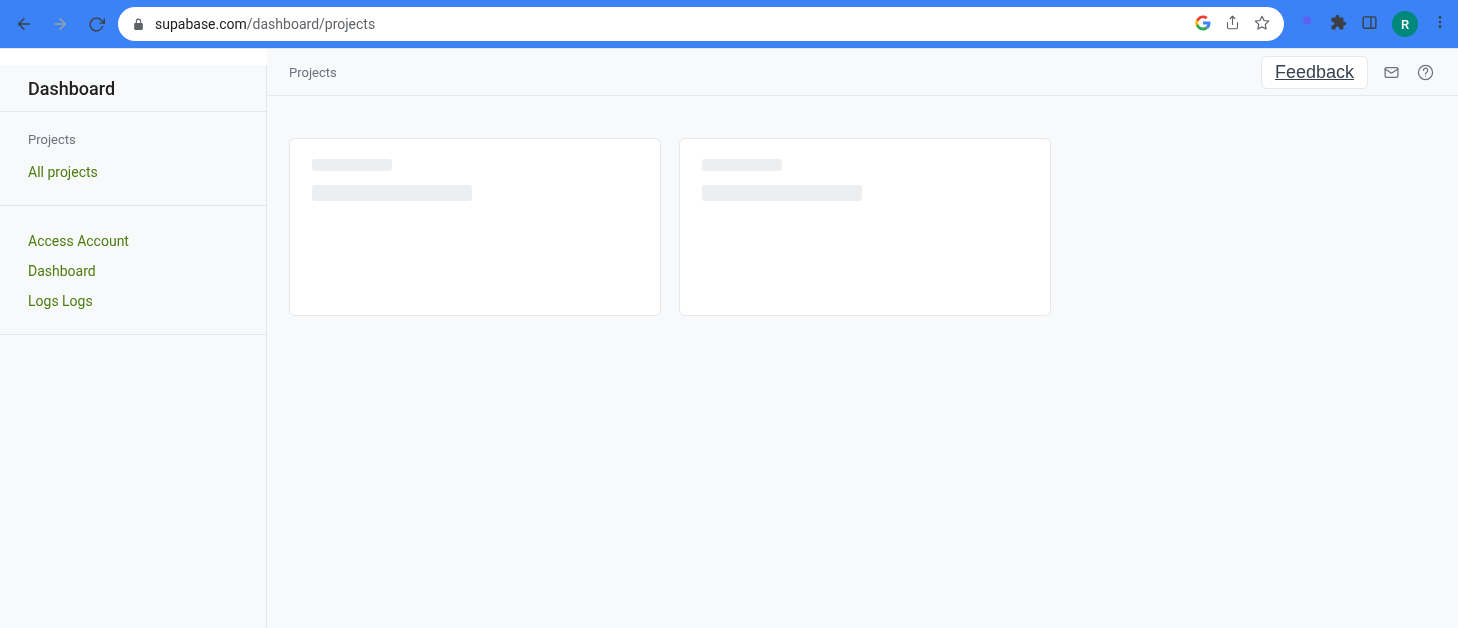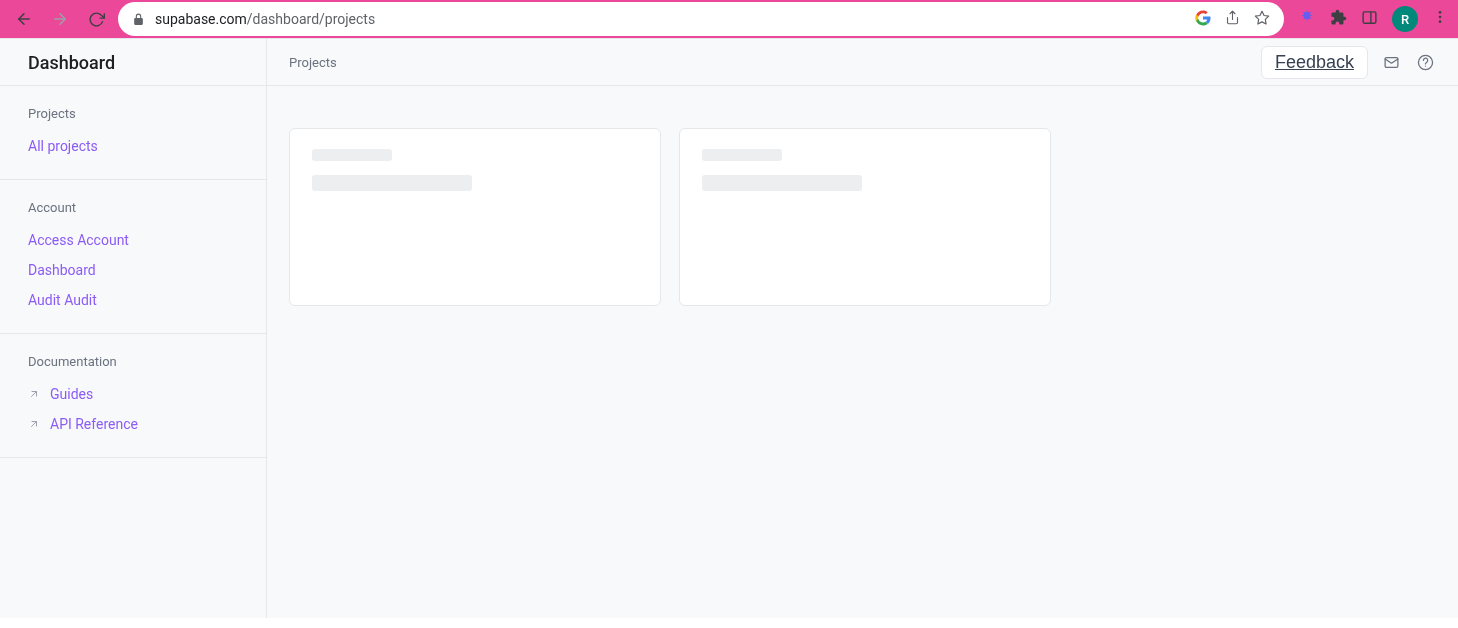--- a/index.html
+++ b/index.html
@@ -7,22 +7,22 @@
     font-family: -apple-system, BlinkMacSystemFont, "Segoe UI", Roboto, Helvetica, Arial, sans-serif;
     width: 1458px;
     height: 628px;
     overflow: hidden;
     background: #fff;
     color: #1f1f1f;
   }
 
   
   .browser-chrome {
-    height: 38px;
-    background: #ec4899;
+    height: 48px;
+    background: #3b82f6;
     display: flex;
     align-items: center;
     padding: 0 10px;
     gap: 8px;
   }
   .nav-btn {
     width: 28px; height: 28px;
     display: flex; align-items: center; justify-content: center;
     border-radius: 50%;
     color: #3c4043;
@@ -63,21 +63,21 @@
   
   .app {
     display: flex;
     height: calc(628px - 48px);
     border-top: 1px solid #e5e7eb;
   }
   .sidebar {
     width: 267px;
     border-right: 1px solid #e5e7eb;
     background: #f8f9fa;
-    display: flex; flex-direction: column;
+    display: flex; flex-direction: column; margin-top: 16px;
   }
   .sidebar-header {
     height: 47px;
     display: flex; align-items: center;
     padding: 0 28px;
     font-size: 18px;
     font-weight: 500;
     border-bottom: 1px solid #e5e7eb;
   }
   .side-section {
@@ -87,21 +87,21 @@
   .side-heading {
     font-size: 13px;
     color: #6b7280;
     padding: 0 28px 10px;
   }
   .side-item {
     display: flex; align-items: center;
     gap: 10px;
     padding: 7px 28px;
     font-size: 14px;
-    color: #8b5cf6;
+    color: #4d7c0f;
     cursor: pointer;
   }
   .ext-icon { color: #9ca3af; display:flex; }
 
   .main {
     flex: 1;
     background: #f8f9fa;
     display: flex; flex-direction: column;
   }
   .topbar {
@@ -257,53 +257,31 @@
     <div class="sidebar-header">Dashboard</div>
 
     <div class="side-section">
       <div class="side-heading">Projects</div>
       <div class="side-item">
         <span>All projects</span>
       </div>
     </div>
 
     <div class="side-section">
-      <div class="side-heading">Account</div>
       <div class="side-item">
         <span>Access Account</span>
       </div>
       <div class="side-item">
         <span>Dashboard</span>
       </div>
       <div class="side-item">
-        <span>Audit Audit</span>
-      </div>
-    </div>
-
-    <div class="side-section">
-      <div class="side-heading">Documentation</div>
-      <div class="side-item">
-        <span class="ext-icon">
-          <svg width="12" height="12" viewBox="0 0 24 24" fill="none" stroke="currentColor" stroke-width="2" stroke-linecap="round" stroke-linejoin="round">
-              <line x1="7" y1="17" x2="17" y2="7"></line>
-              <polyline points="8 7 17 7 17 16"></polyline>
-            </svg>
-        </span>
-        <span>Guides</span>
-      </div>
-      <div class="side-item">
-        <span class="ext-icon">
-          <svg width="12" height="12" viewBox="0 0 24 24" fill="none" stroke="currentColor" stroke-width="2" stroke-linecap="round" stroke-linejoin="round">
-              <line x1="7" y1="17" x2="17" y2="7"></line>
-              <polyline points="8 7 17 7 17 16"></polyline>
-            </svg>
-        </span>
-        <span>API Reference</span>
-      </div>
-    </div>
+        <span>Logs Logs</span>
+      </div>
+    </div>
+
 
   </aside>
 
   <main class="main">
     <div class="topbar">
       <span class="breadcrumb">Projects</span>
       <div class="topbar-right">
         <button class="feedback-btn">Feedback</button>
         <div class="icon-btn">
           <svg width="17" height="17" viewBox="0 0 24 24" fill="none" stroke="currentColor" stroke-width="1.8" stroke-linecap="round" stroke-linejoin="round">

